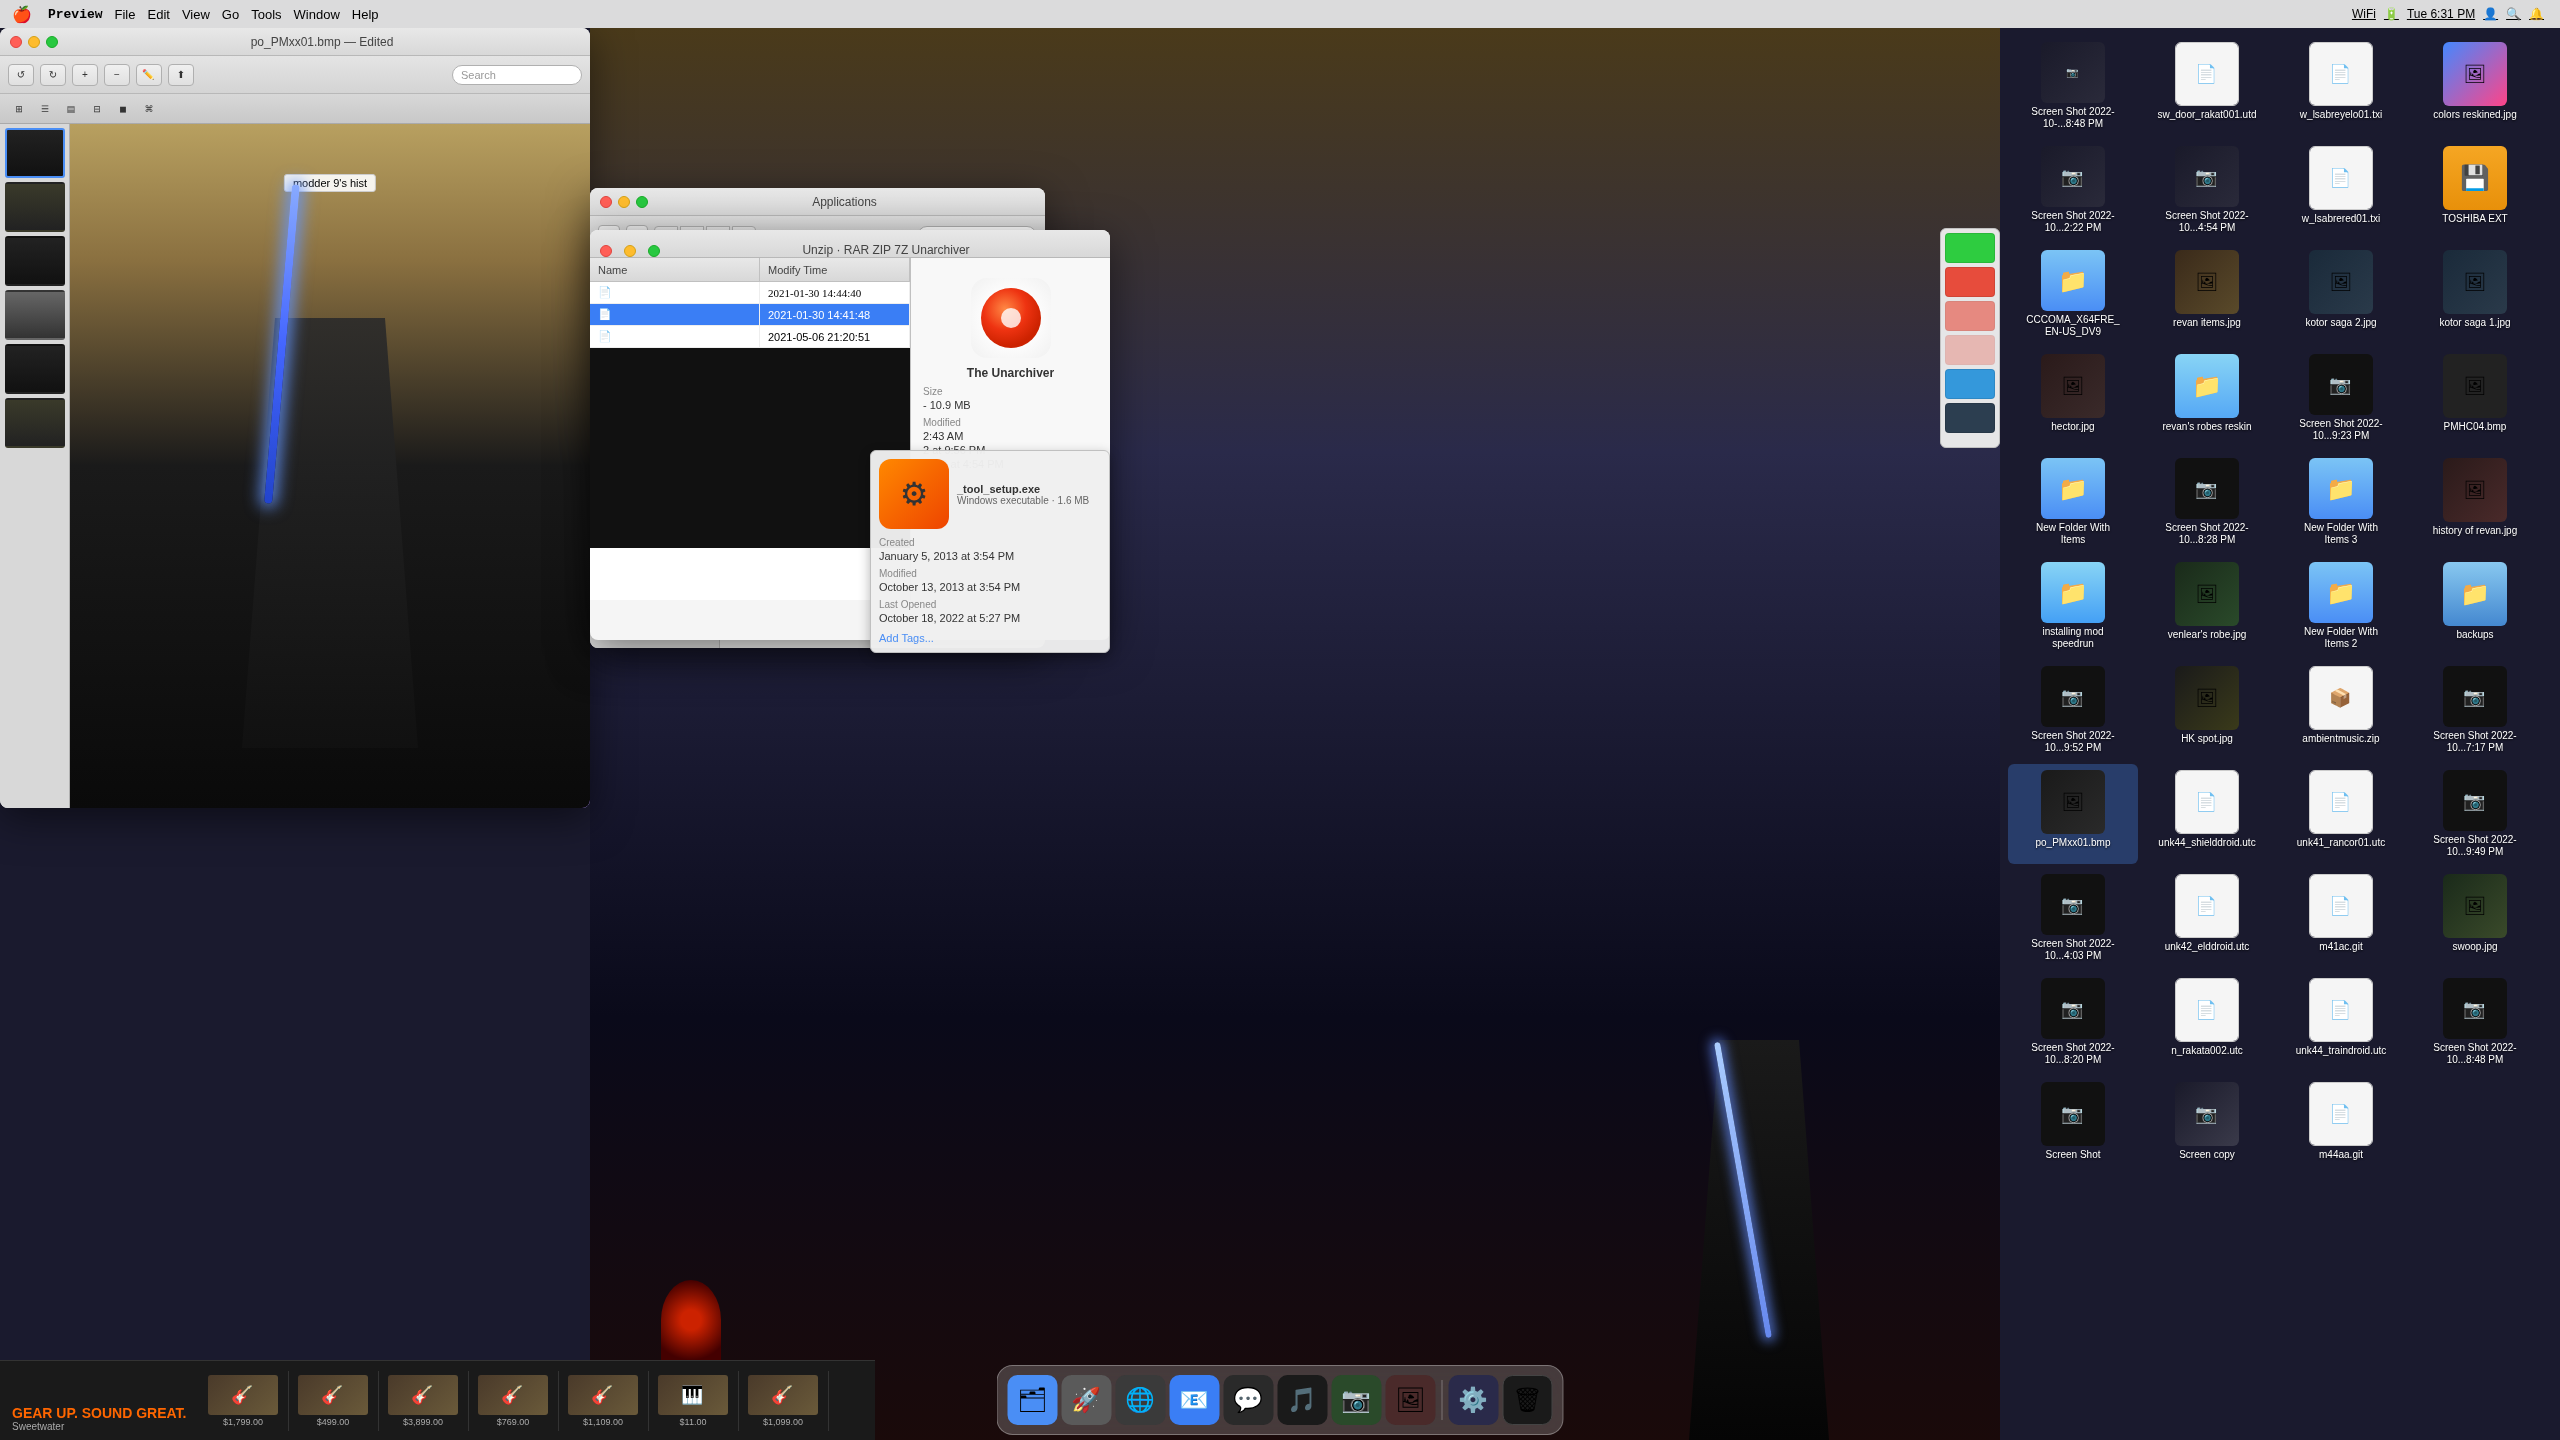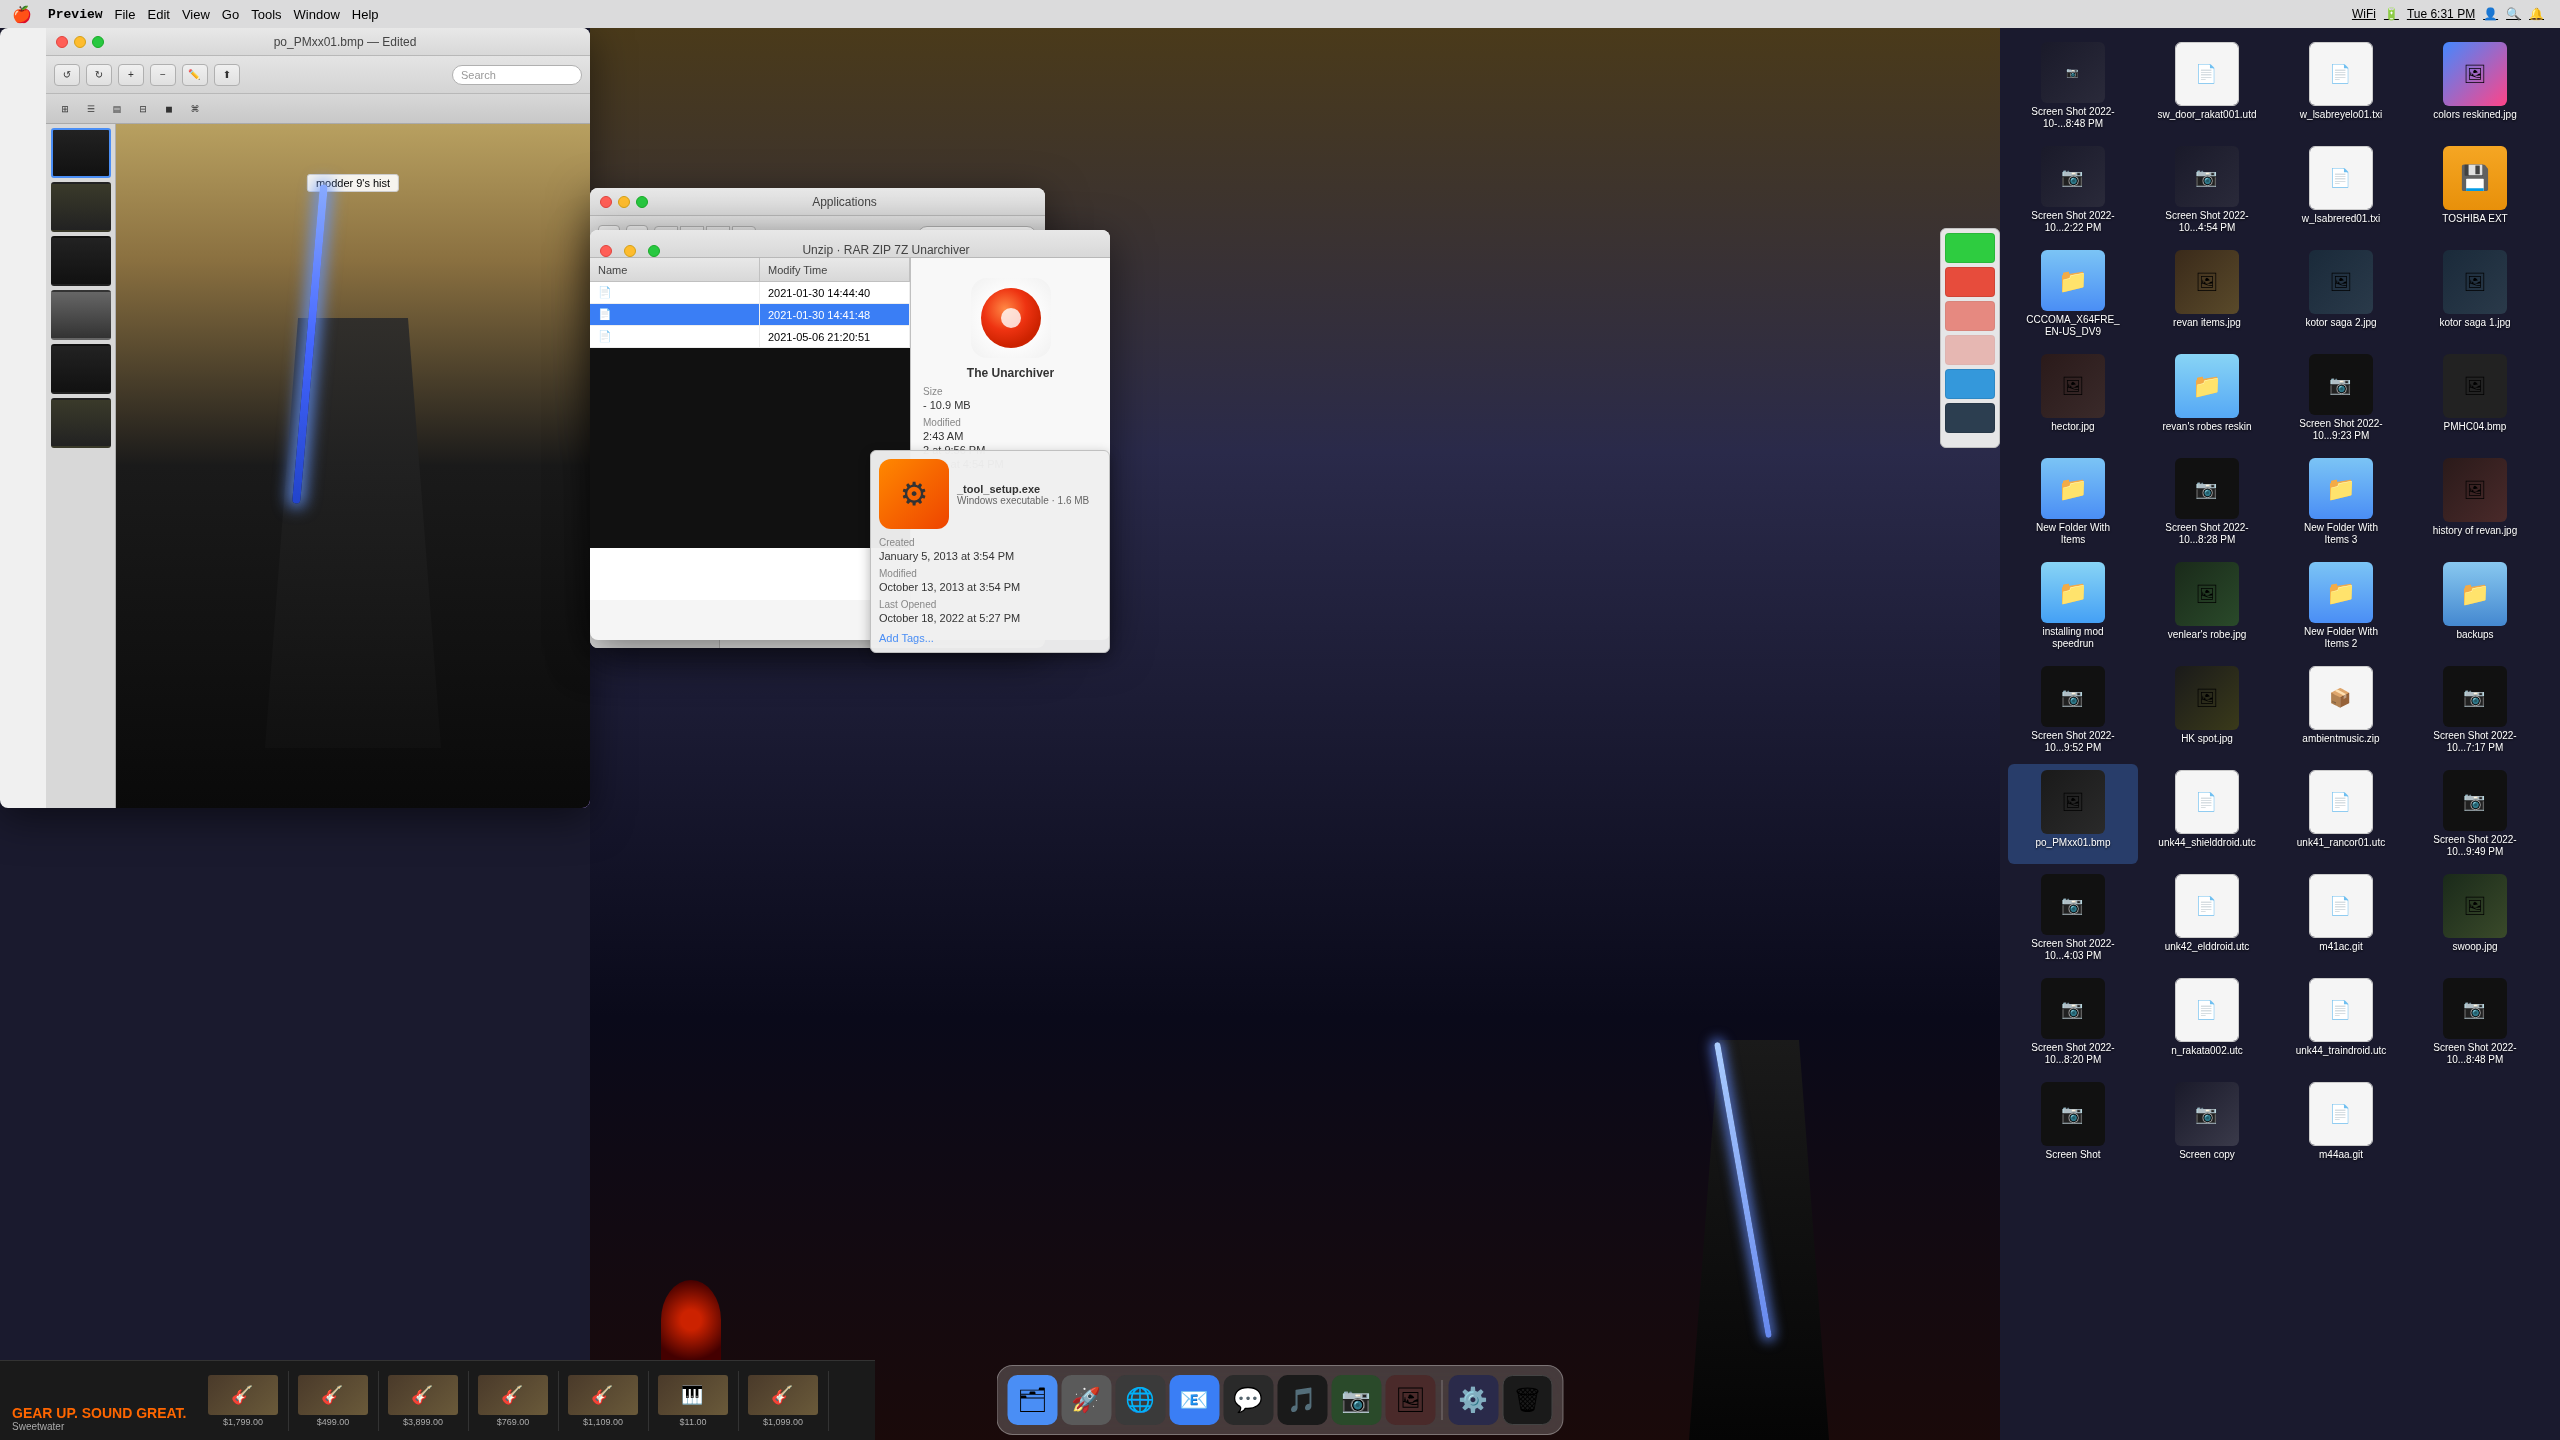--- a/index.html
+++ b/index.html
@@ -65,21 +65,20 @@
       position: absolute;
       top: 28px;
       left: 0;
       width: 590px;
       height: 780px;
       background: #f0f0f0;
       border-radius: 8px;
       box-shadow: 0 10px 40px rgba(0,0,0,0.5);
       overflow: hidden;
       z-index: 100;
-      padding-left: 46px;
     }
     .window-titlebar {
       height: 28px;
       background: linear-gradient(to bottom, #e8e8e8, #d8d8d8);
       display: flex;
       align-items: center;
       padding: 0 10px;
       gap: 6px;
       border-bottom: 1px solid #b8b8b8;
     }
@@ -839,21 +838,21 @@
     <div class="unarchiver-title">Unzip · RAR ZIP 7Z Unarchiver</div>
   </div>
   <div class="unarchiver-body">
     <div class="unarchiver-list">
       <div class="list-header">
         <div class="list-header-cell" style="flex:1;">Name</div>
         <div class="list-header-cell" style="width:150px;">Modify Time</div>
       </div>
       <div class="list-row">
         <div class="list-cell" style="flex:1;">📄</div>
-        <div class="list-cell" style="width:150px;">2021-01-30 14:44:40</div>
+        <div class="list-cell" style="width:150px;font-family:Liberation Serif, serif;">2021-01-30 14:44:40</div>
       </div>
       <div class="list-row selected">
         <div class="list-cell" style="flex:1;">📄</div>
         <div class="list-cell" style="width:150px;">2021-01-30 14:41:48</div>
       </div>
       <div class="list-row">
         <div class="list-cell" style="flex:1;">📄</div>
         <div class="list-cell" style="width:150px;">2021-05-06 21:20:51</div>
       </div>
 

